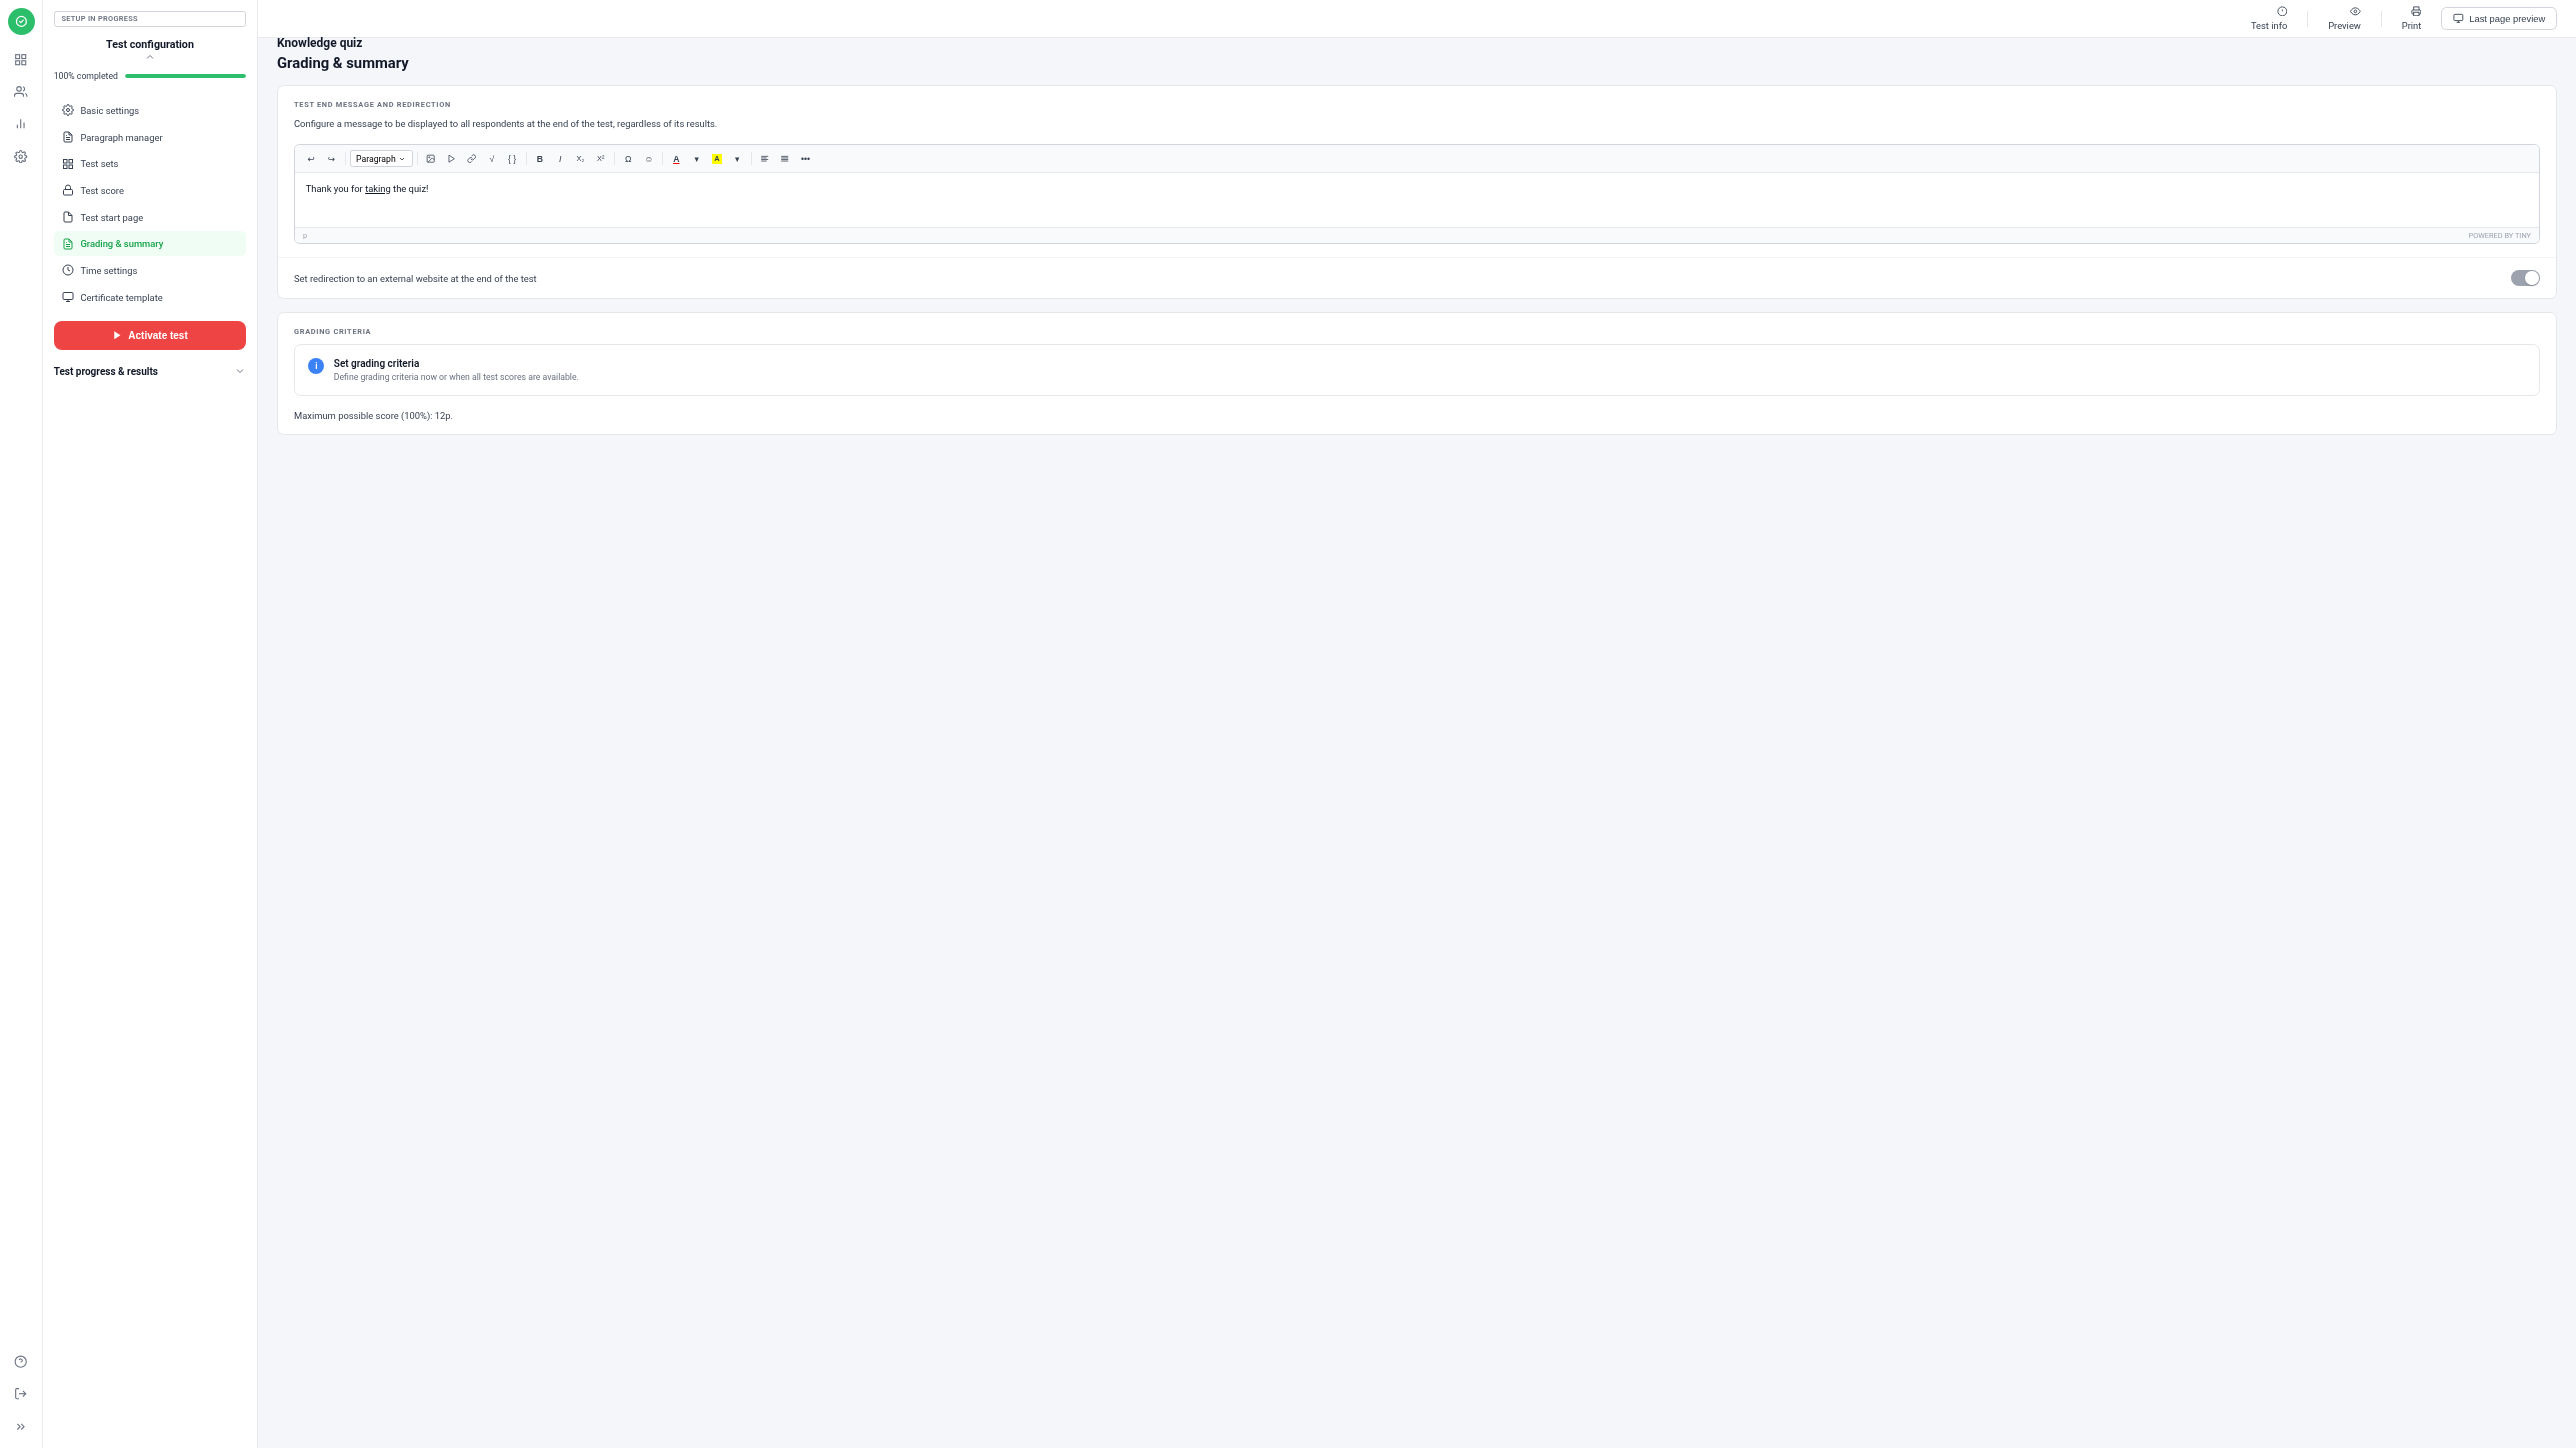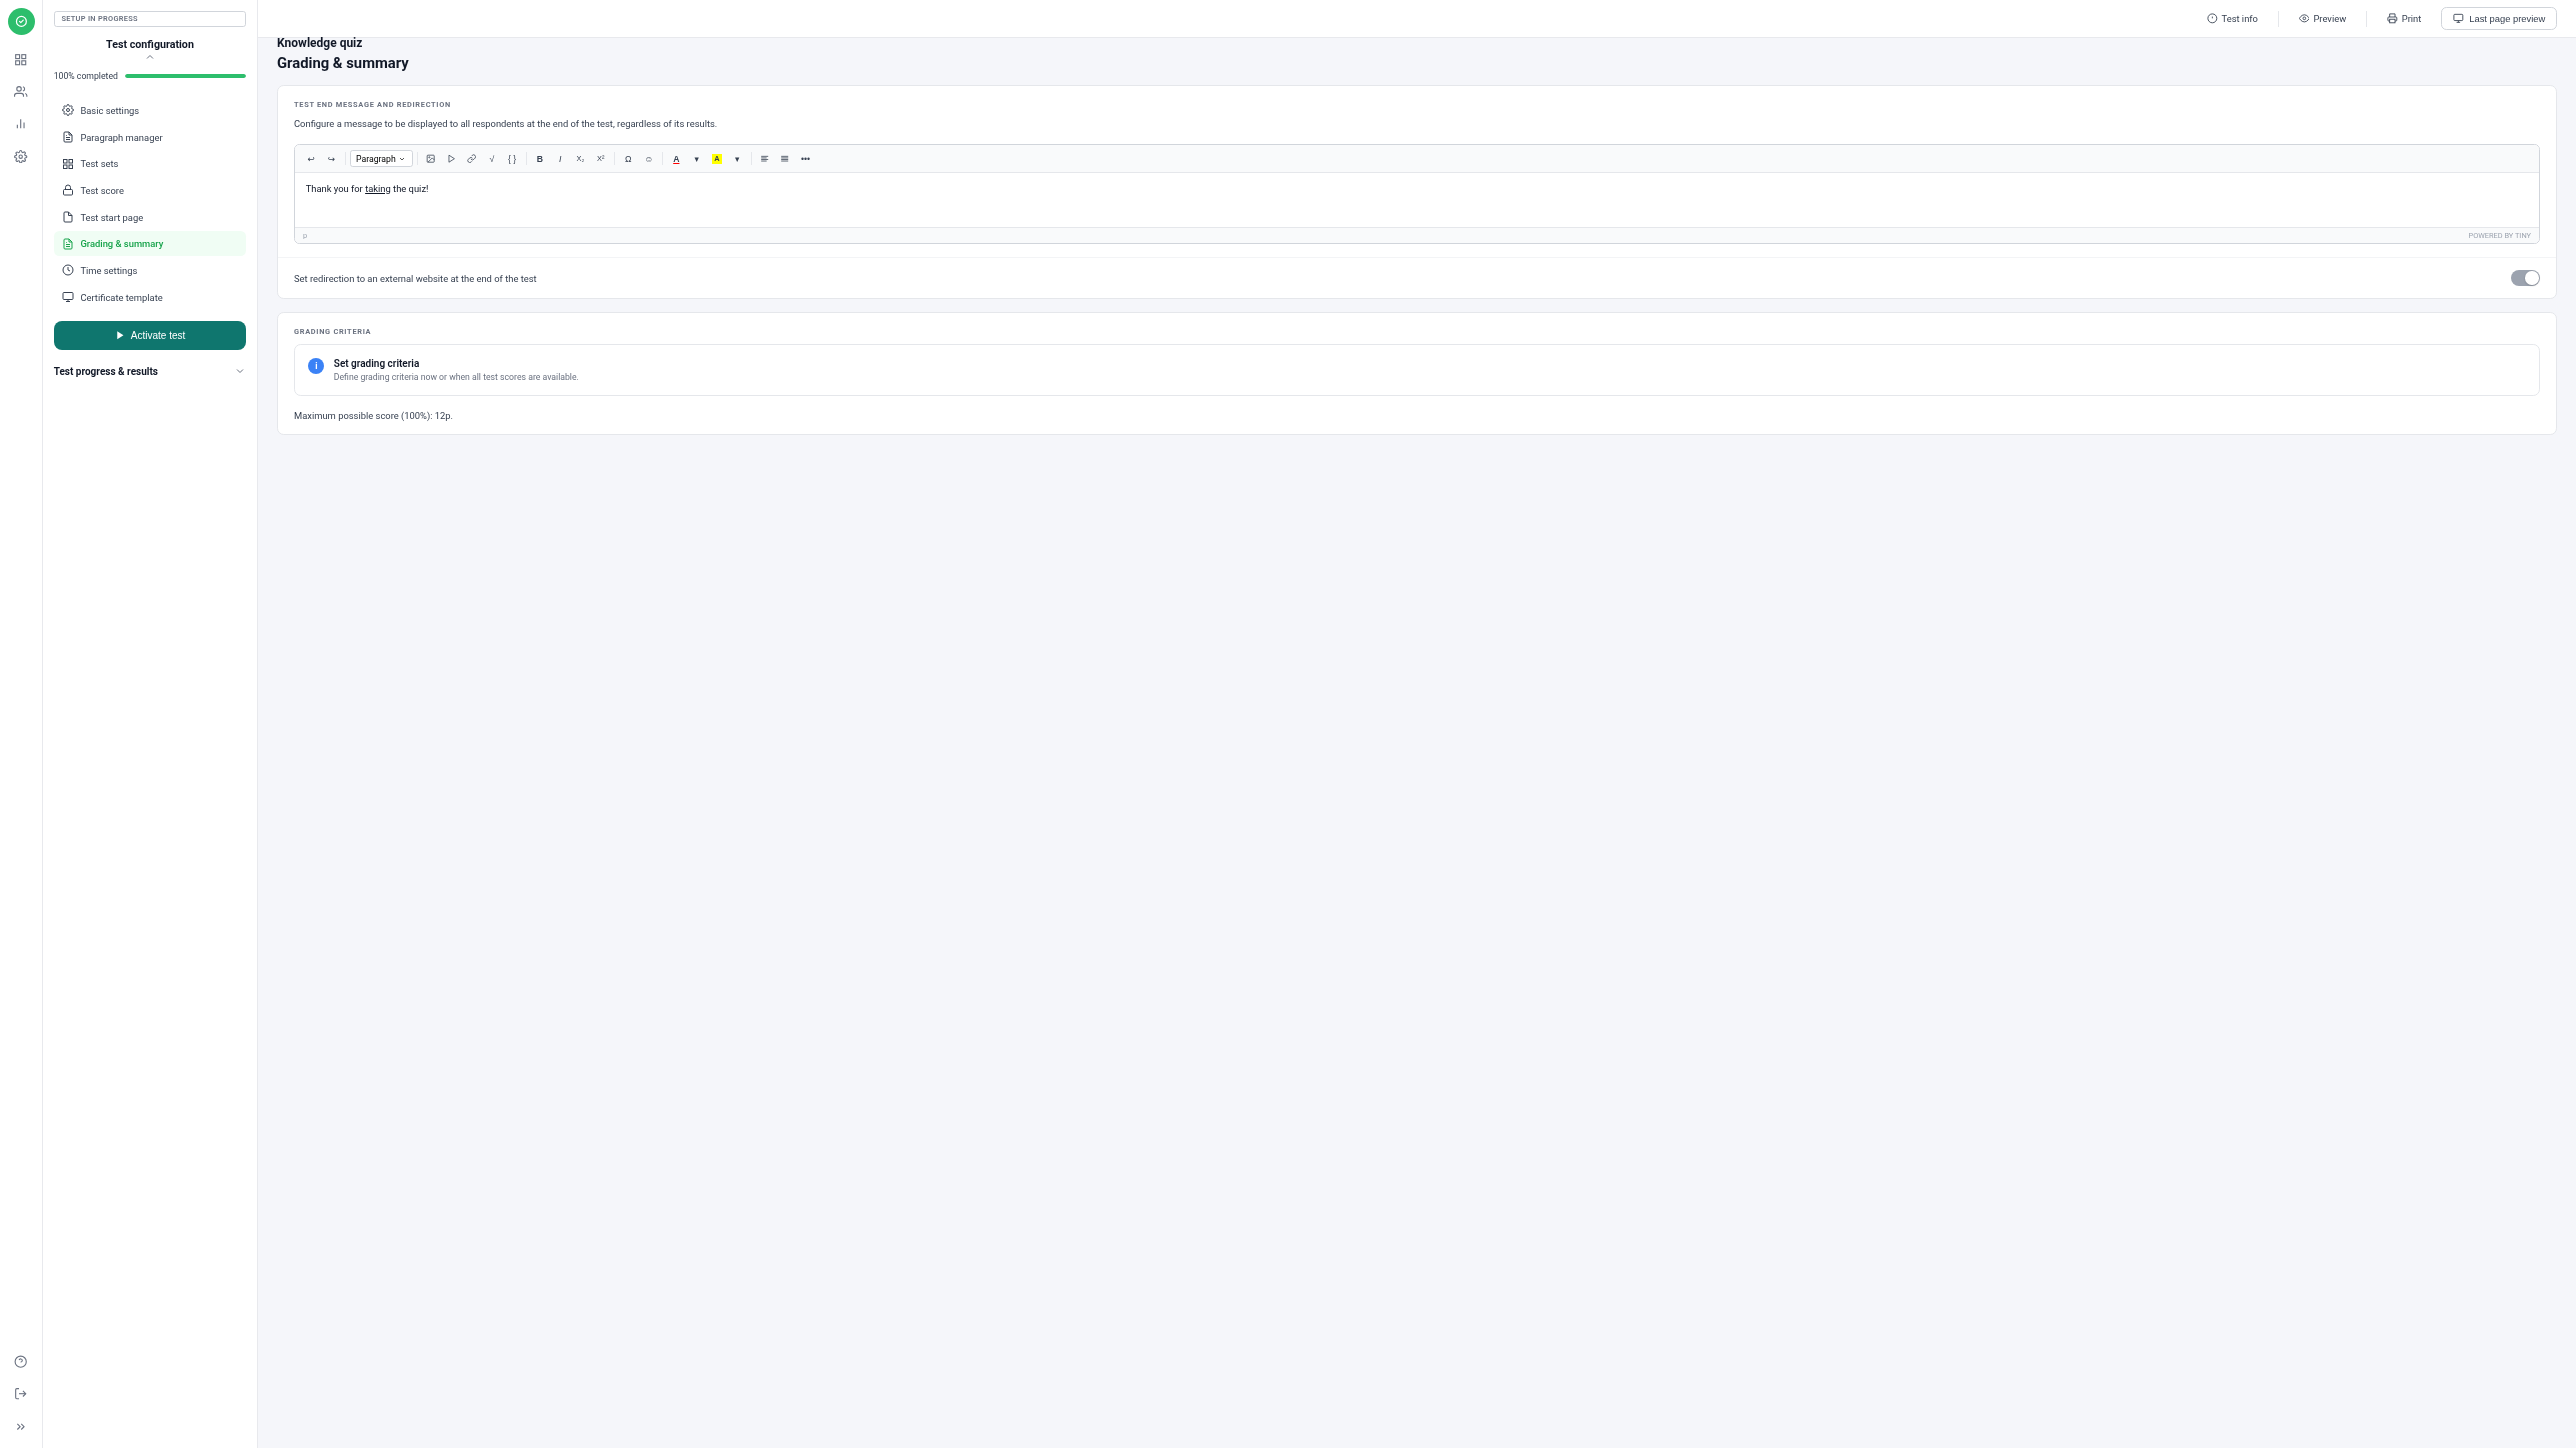--- a/index.html
+++ b/index.html
@@ -103,27 +103,27 @@
       color: #374151;
       margin-bottom: 1.3px;
     }
     .nav-item.active {
       background: #f0fdf4;
       color: #16a34a;
       font-weight: 500;
     }
     .nav-item svg { width: 12px; height: 12px; flex-shrink: 0; }
     .activate-btn {
-      background: #0f766e;
+      background: #ef4444;
       color: white;
       border: none;
       border-radius: 8px;
       padding: 9.4px;
       font-size: 10px;
-      font-weight: 400;
+      font-weight: 700;
       width: 100%;
       cursor: pointer;
       display: flex;
       align-items: center;
       justify-content: center;
       gap: 5.4px;
       margin: 9.4px 0;
     }
     .section2-header {
       display: flex;
@@ -168,20 +168,21 @@
     }
     .top-bar-action {
       display: flex;
       align-items: flex-end;
       gap: 4px;
       font-size: 9.4px;
       color: #374151;
       cursor: pointer;
       padding: 4px 6.7px;
       border-radius: 4px;
+      flex-direction: column;
     }
     .top-bar-action svg { width: 10.7px; height: 10.7px; }
     .top-bar-divider { width: 0.7px; height: 16px; background: #e5e7eb; }
     .last-page-preview-btn {
       display: flex;
       align-items: center;
       gap: 5.4px;
       border: 1px solid #d1d5db;
       border-radius: 5.4px;
       padding: 5.4px 10.7px;

